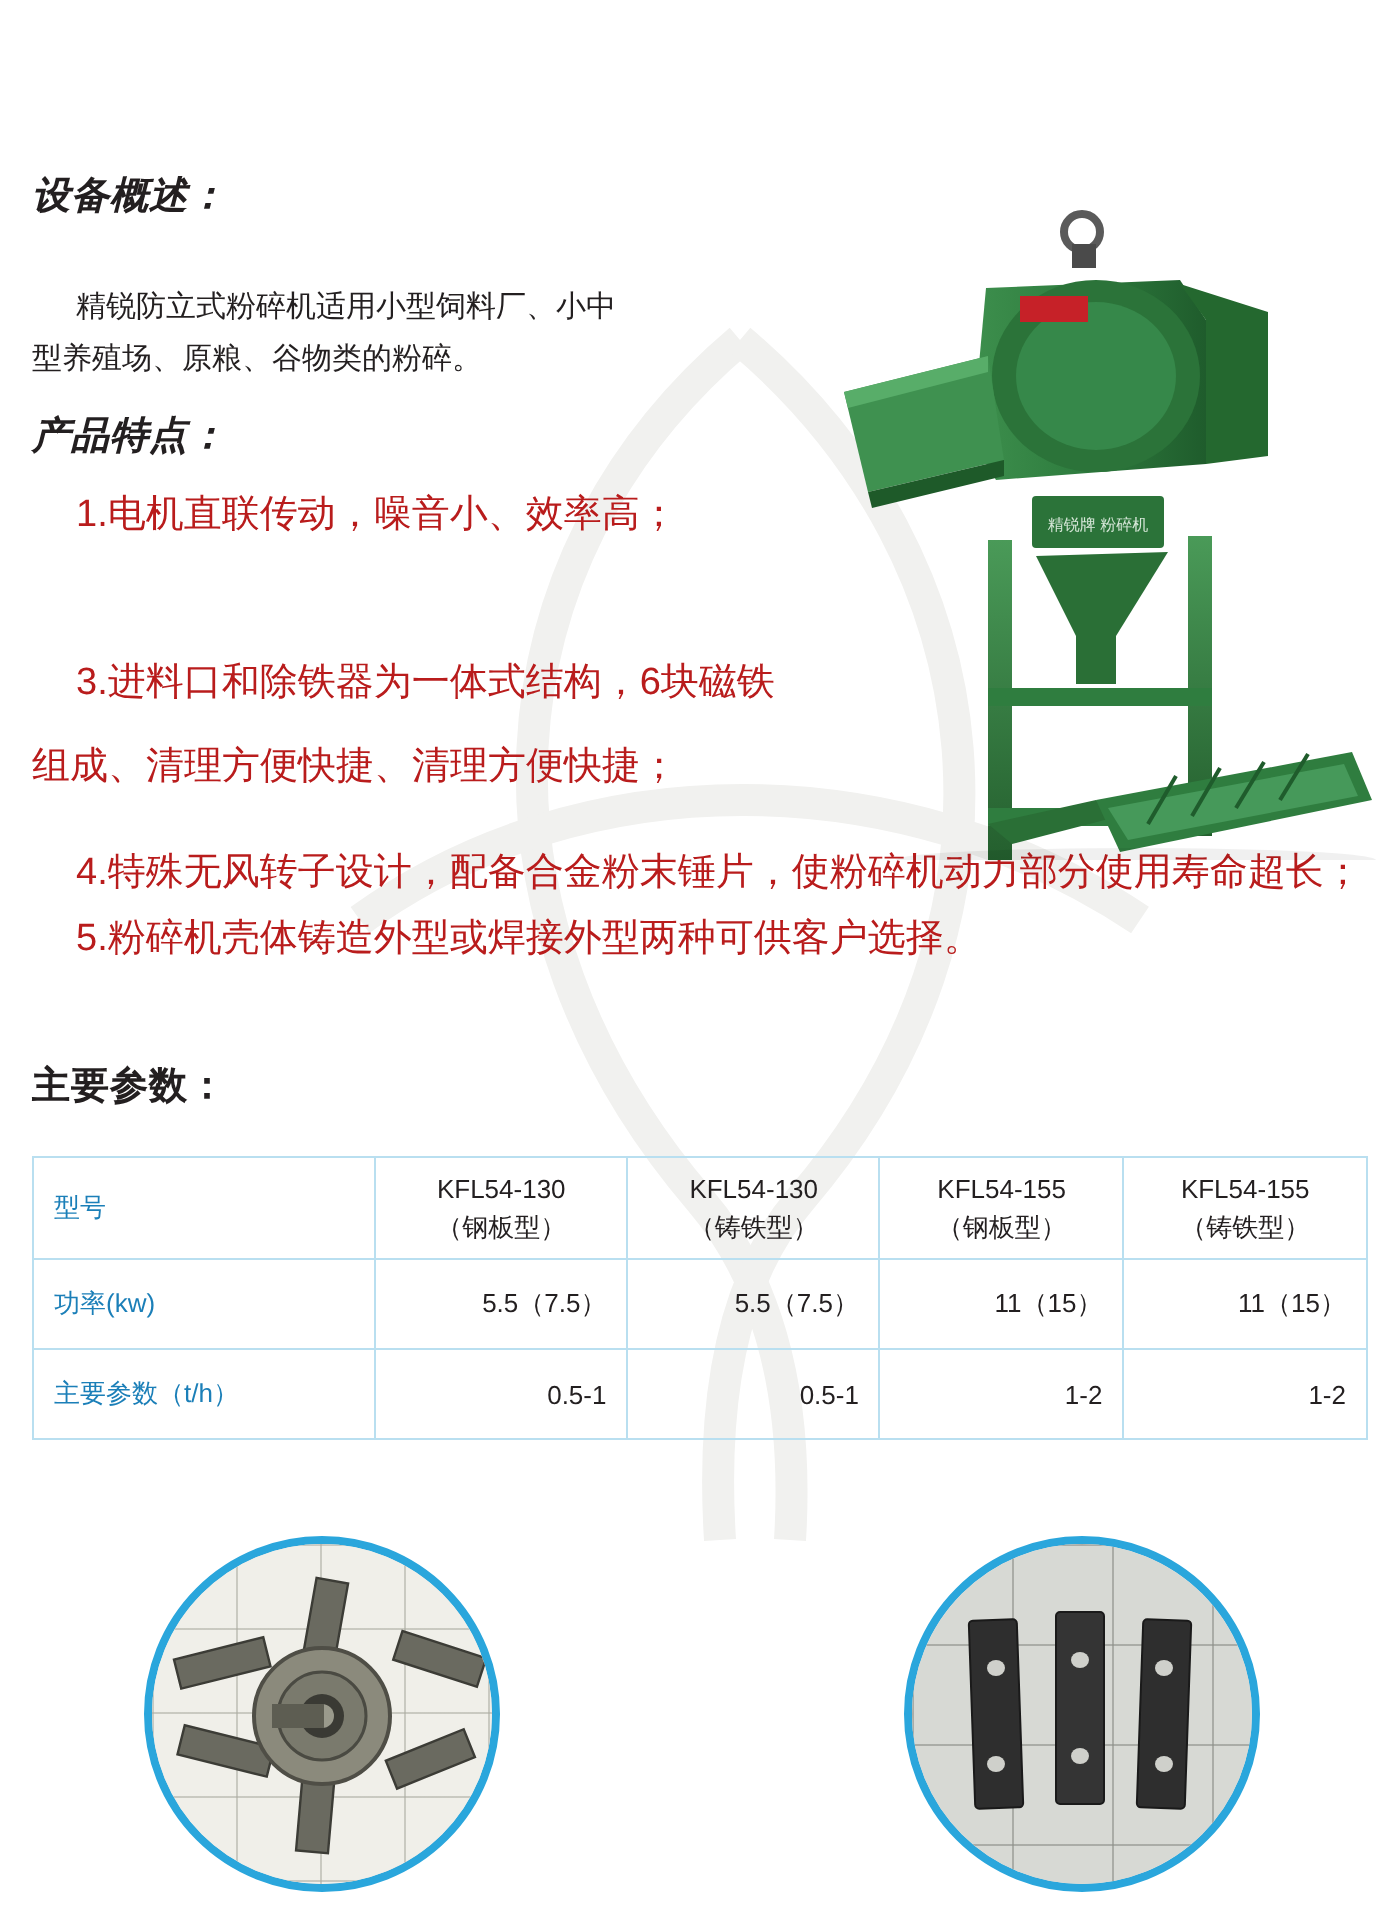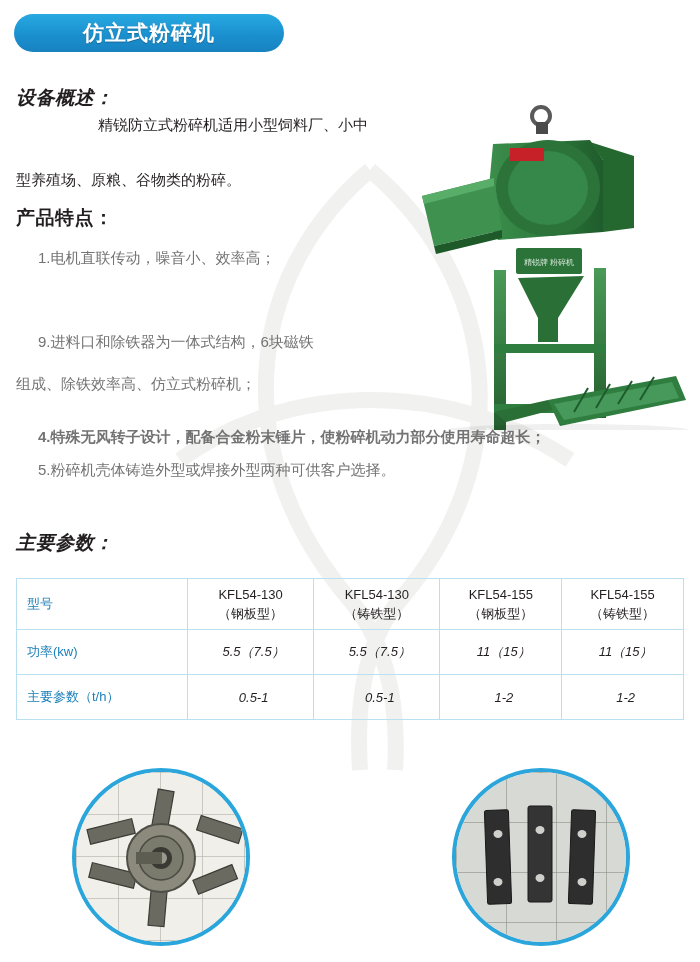--- a/index.html
+++ b/index.html
@@ -56,43 +56,43 @@
   }
 
   .section-title {
     position: absolute;
     font-size: 19px;
     font-weight: bold;
     color: #231f20;
     letter-spacing: 0.5px;
   }
   #t-overview { left: 16px; top: 85px; font-style: italic; }
-  #t-features { left: 16px; top: 205px; }
-  #t-params   { left: 16px; top: 530px; font-style: italic; }
+  #t-features { left: 16px; top: 205px; font-style: italic; }
+  #t-params   { left: 16px; top: 530px; }
 
   .para {
     position: absolute;
     font-size: 15px;
     line-height: 27px;
     color: #231f20;
   }
-  #p-ov1 { left: 38px; top: 111px; width: 330px; text-align: right; }
+  #p-ov1 { left: 38px; top: 140px; width: 330px; }
   #p-ov2 { left: 16px; top: 166px; width: 360px; }
 
   .feat {
     position: absolute;
-    font-size: 15px;
+    font-size: 19px;
     line-height: 26px;
-    color: #737373;
+    color: #b91c1c;
   }
   #f1 { left: 38px; top: 245px; width: 350px; }
   #f2 { left: 38px; top: 287px; width: 350px; }
   #f3 { left: 38px; top: 329px; width: 360px; }
   #f3b { left: 16px; top: 371px; width: 380px; }
-  #f4 { left: 38px; top: 424px; width: 650px; font-weight: bold; }
+  #f4 { left: 38px; top: 424px; width: 650px; }
   #f5 { left: 38px; top: 457px; width: 650px; }
 
   
   .machine {
     position: absolute;
     left: 398px;
     top: 100px;
     width: 290px;
     height: 330px;
   }
@@ -119,23 +119,22 @@
     font-size: 13px;
   }
   .params-table tr:nth-child(1) td {
     height: 46px;
   }
   .params-table td.model {
     text-align: center;
     line-height: 19px;
   }
   .params-table td.val {
-    text-align: center;
+    text-align: right;
     padding-left: 16px;
-    font-style: italic;
   }
 
   
   .photo {
     position: absolute;
     width: 170px;
     height: 170px;
     border-radius: 50%;
     border: 4px solid #2aa6dc;
     overflow: hidden;
@@ -167,32 +166,29 @@
 <div class="page">
 
   <svg class="watermark" viewBox="0 0 520 700">
     <g fill="none" stroke="#f1f1ef" stroke-width="16">
       <path d="M250 40 C 120 150, 110 330, 230 470 C 260 505, 280 560, 275 640"></path>
       <path d="M250 40 C 380 150, 400 330, 280 470 C 250 505, 235 560, 240 640"></path>
       <path d="M60 330 C 170 250, 330 250, 450 330"></path>
     </g>
   </svg>
 
-  <div class="banner">
-    <span class="banner-title">仿立式粉碎机</span>
-  </div>
 
   <div class="section-title" id="t-overview">设备概述：</div>
   <div class="para" id="p-ov1">精锐防立式粉碎机适用小型饲料厂、小中</div>
   <div class="para" id="p-ov2">型养殖场、原粮、谷物类的粉碎。</div>
 
   <div class="section-title" id="t-features">产品特点：</div>
   <div class="feat" id="f1">1.电机直联传动，噪音小、效率高；</div>
-  <div class="feat" id="f3">9.进料口和除铁器为一体式结构，6块磁铁</div>
-  <div class="feat" id="f3b">组成、除铁效率高、仿立式粉碎机；</div>
+  <div class="feat" id="f3">3.进料口和除铁器为一体式结构，6块磁铁</div>
+  <div class="feat" id="f3b">组成、清理方便快捷、清理方便快捷；</div>
   <div class="feat" id="f4">4.特殊无风转子设计，配备合金粉末锤片，使粉碎机动力部分使用寿命超长；</div>
   <div class="feat" id="f5">5.粉碎机壳体铸造外型或焊接外型两种可供客户选择。</div>
 
   <svg class="machine" viewBox="0 0 290 330">
     <defs>
       <linearGradient id="gGreen" x1="0" y1="0" x2="1" y2="0">
         <stop offset="0%" stop-color="#3d8f4d"></stop>
         <stop offset="45%" stop-color="#2f7d3f"></stop>
         <stop offset="100%" stop-color="#1f5c2c"></stop>
       </linearGradient>

